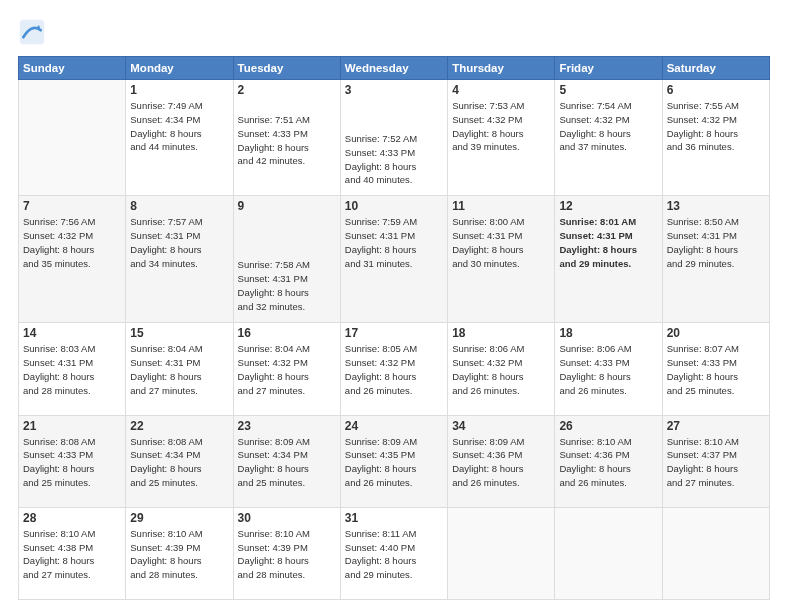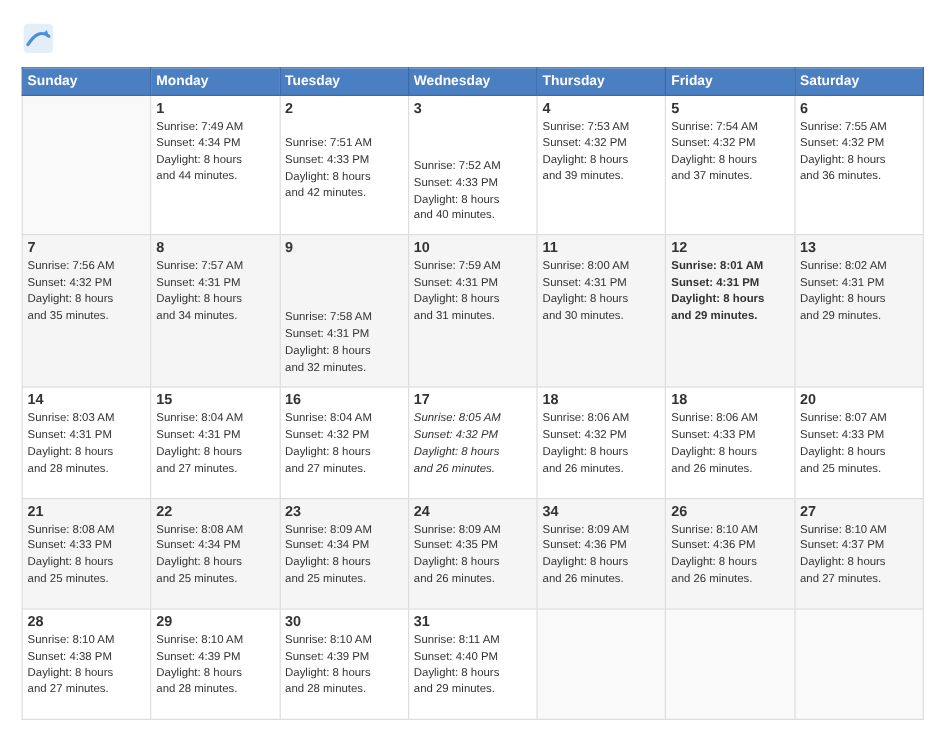--- a/index.html
+++ b/index.html
@@ -221,21 +221,21 @@
           </td>
           <td>
             <span class="day-num">12</span>
             <div class="day-info" style="white-space: pre-line; font-weight: bold;">Sunrise: 8:01 AM
 Sunset: 4:31 PM
 Daylight: 8 hours
 and 29 minutes.</div>
           </td>
           <td>
             <span class="day-num">13</span>
-            <div class="day-info" style="white-space: pre-line;">Sunrise: 8:02 AM
+            <div class="day-info" style="white-space: pre-line;">Sunrise: 8:50 AM
 Sunset: 4:31 PM
 Daylight: 8 hours
 and 29 minutes.</div>
           </td>
         </tr>
         <tr>
           <td>
             <span class="day-num">14</span>
             <div class="day-info" style="white-space: pre-line;">Sunrise: 8:03 AM
 Sunset: 4:31 PM
@@ -251,21 +251,21 @@
           </td>
           <td>
             <span class="day-num">16</span>
             <div class="day-info" style="white-space: pre-line;">Sunrise: 8:04 AM
 Sunset: 4:32 PM
 Daylight: 8 hours
 and 27 minutes.</div>
           </td>
           <td>
             <span class="day-num">17</span>
-            <div class="day-info" style="white-space: pre-line; font-style: italic;">Sunrise: 8:05 AM
+            <div class="day-info" style="white-space: pre-line;">Sunrise: 8:05 AM
 Sunset: 4:32 PM
 Daylight: 8 hours
 and 26 minutes.</div>
           </td>
           <td>
             <span class="day-num">18</span>
             <div class="day-info" style="white-space: pre-line;">Sunrise: 8:06 AM
 Sunset: 4:32 PM
 Daylight: 8 hours
 and 26 minutes.</div>

